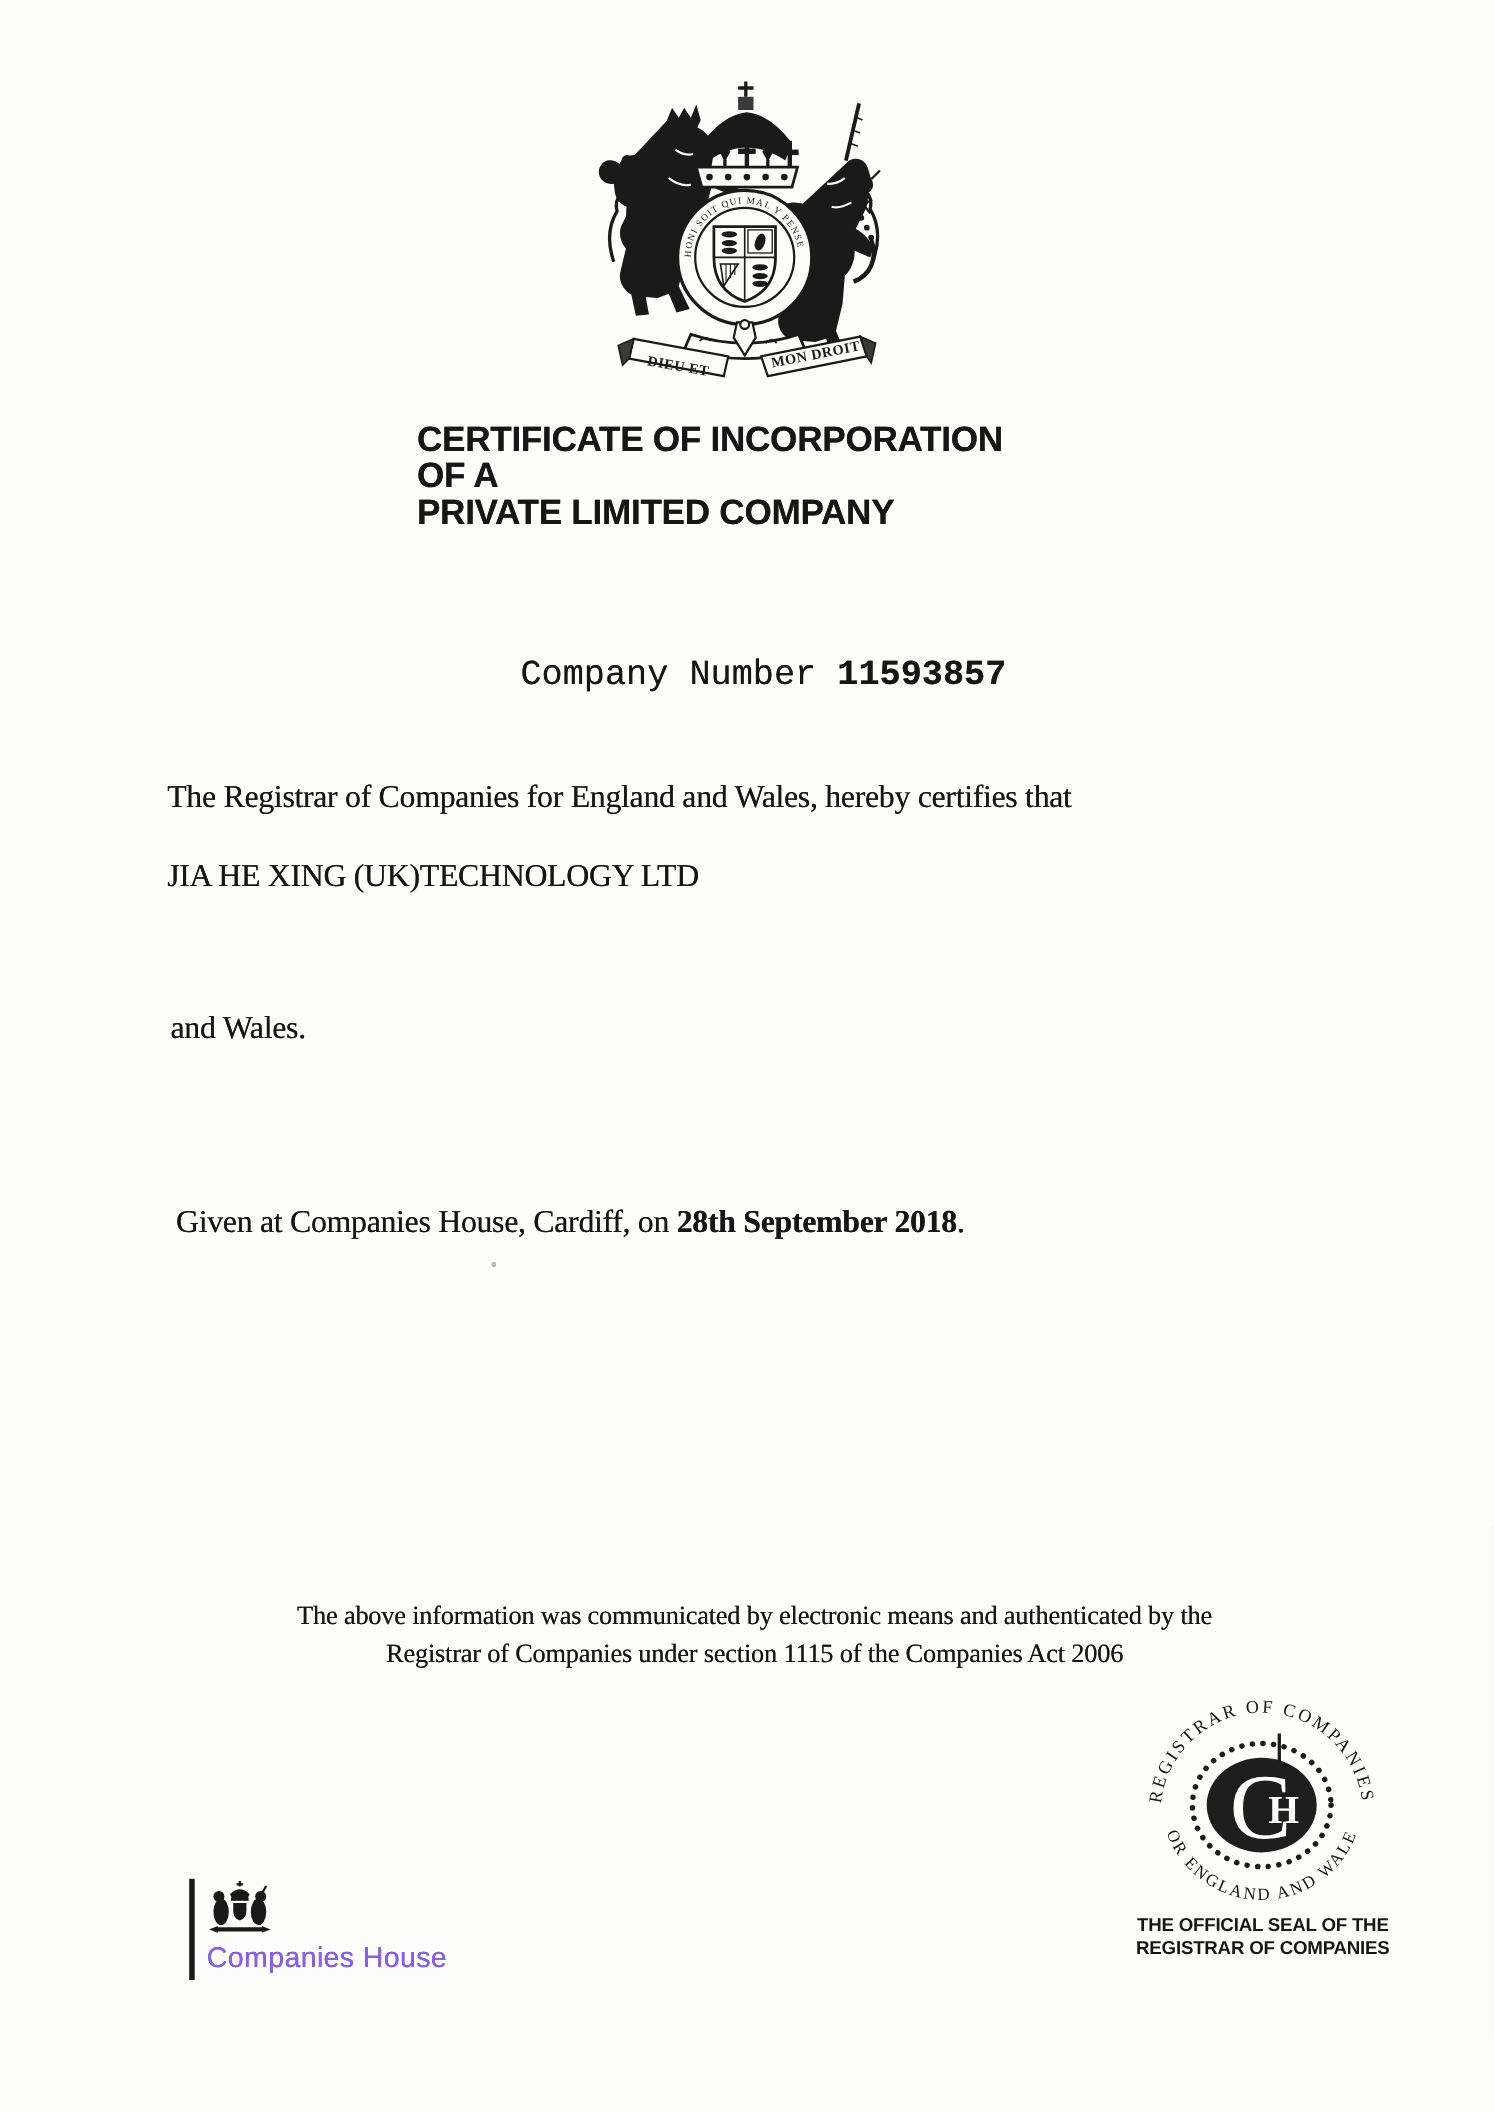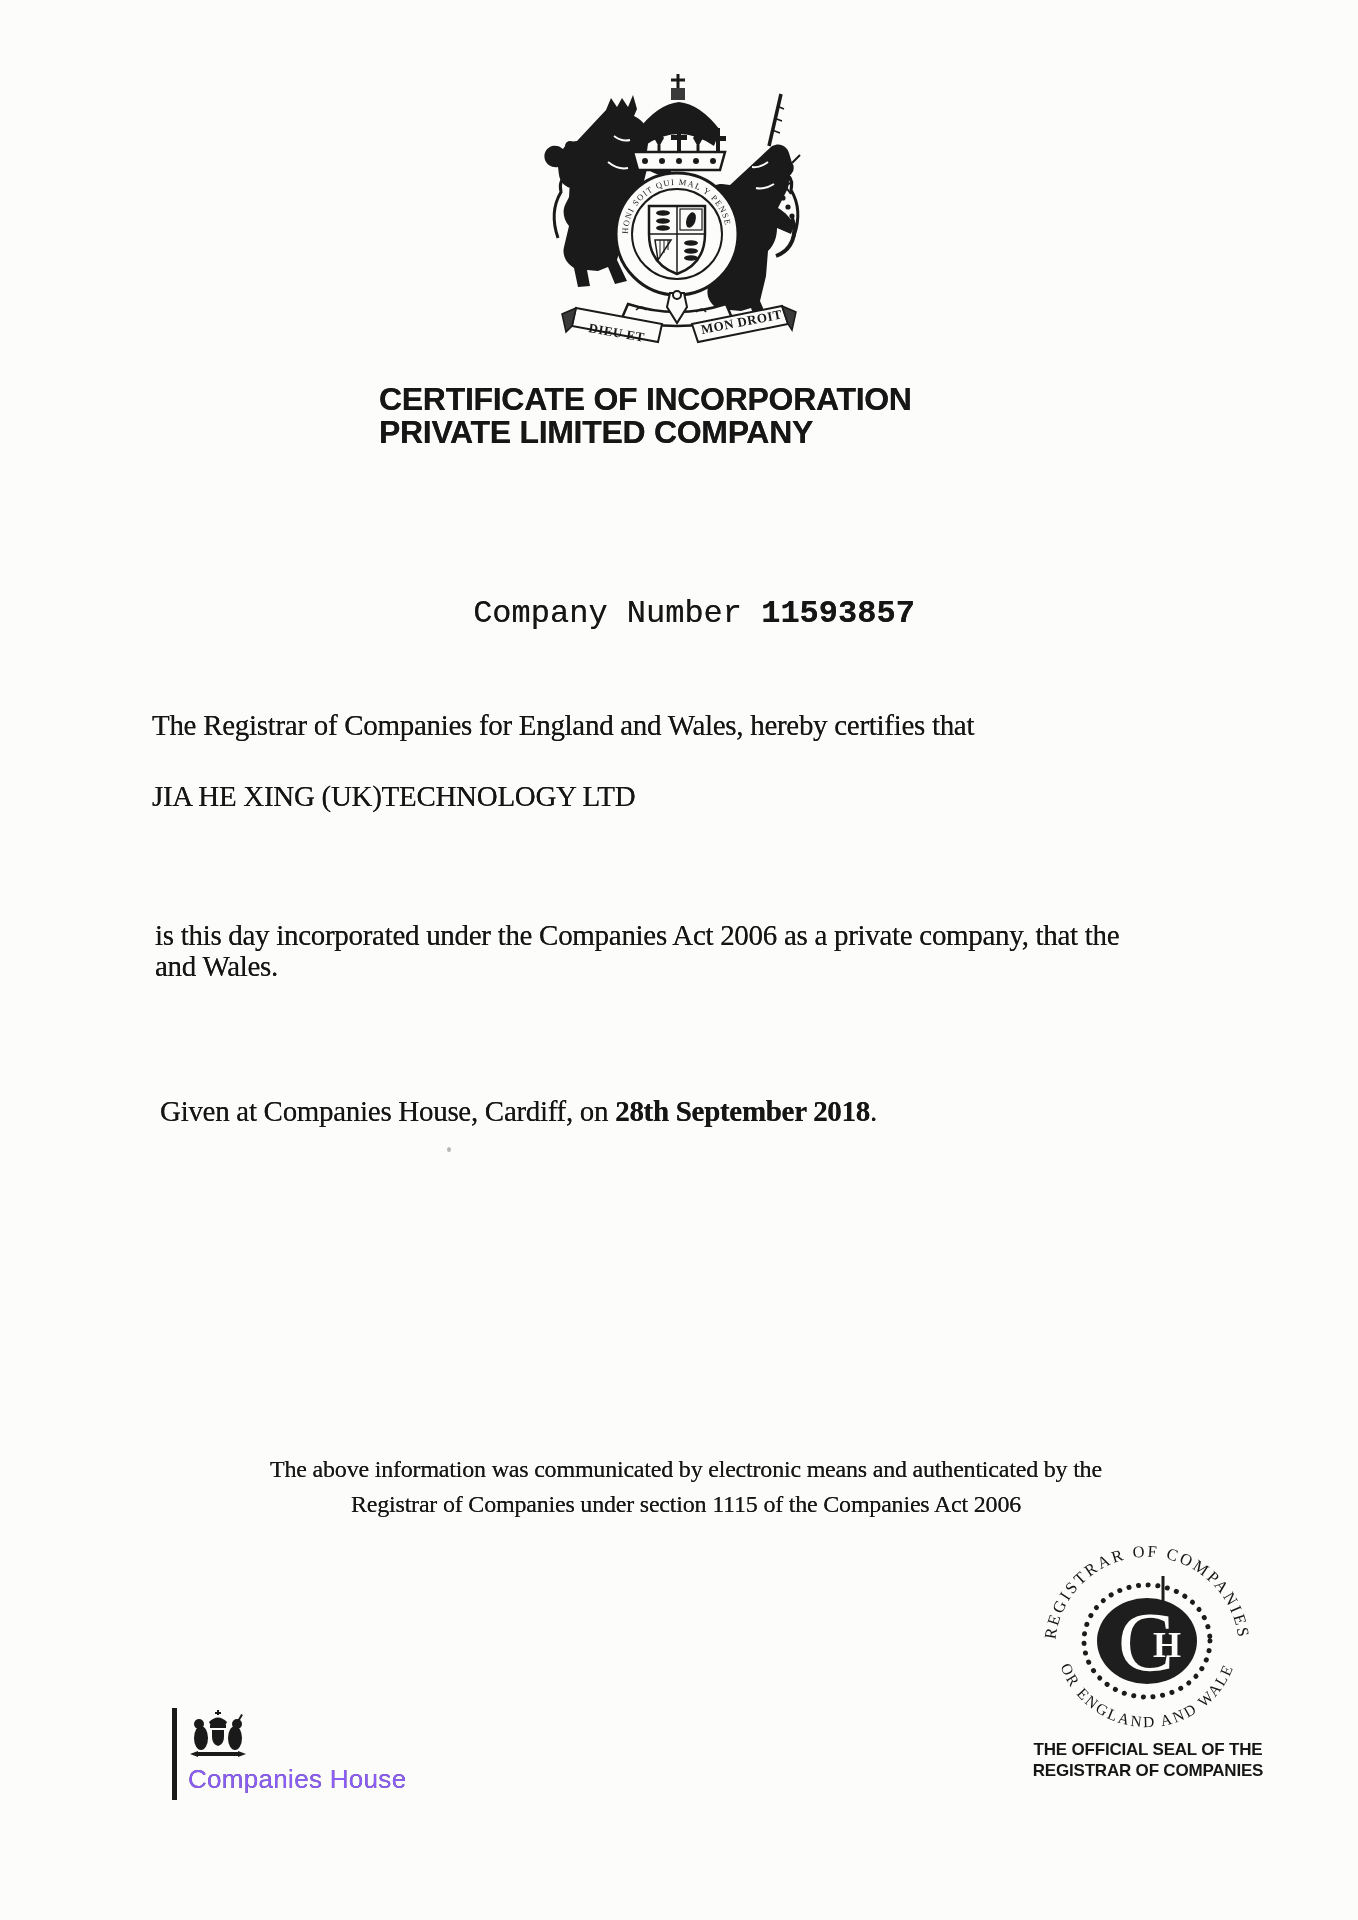--- a/index.html
+++ b/index.html
@@ -192,34 +192,34 @@
       <path d="M40 242 L26 248 L30 266 L36 260 Z" fill="#3a3a3a" stroke="#1a1a1a" stroke-width="1.5"></path>
       <path d="M156 258 L246 240 L252 258 L162 276 Z" fill="#fcfcfa" stroke="#1a1a1a" stroke-width="2"></path>
       <path d="M246 240 L260 246 L256 264 L252 258 Z" fill="#3a3a3a" stroke="#1a1a1a" stroke-width="1.5"></path>
       <text x="52" y="266" font-size="13" font-weight="bold" letter-spacing="0.5" fill="#1a1a1a" transform="rotate(10 52 266)">DIEU ET</text>
       <text x="166" y="268" font-size="13" font-weight="bold" letter-spacing="0.5" fill="#1a1a1a" transform="rotate(-11 166 268)">MON DROIT</text>
     </g>
   </svg>
 
   <div class="abs heading">
     <div>CERTIFICATE OF INCORPORATION</div>
+    <div>OF A</div>
     <div>PRIVATE LIMITED COMPANY</div>
   </div>
 
   <div class="abs compnum">
     <span>Company Number</span>
     <b>11593857</b>
   </div>
 
   <div class="abs bodytext certify">The Registrar of Companies for England and Wales, hereby certifies that</div>
 
   <div class="abs bodytext coname">JIA HE XING (UK)TECHNOLOGY LTD</div>
 
   <div class="abs bodytext incorp">
-    <div>is this day incorporated under the Companies Act 2006 as a private company, that the</div>
     <div>and Wales.</div>
   </div>
 
   <div class="abs bodytext given">
     <span>Given at Companies House, Cardiff, on </span><b>28th September 2018</b><span>.</span>
   </div>
 
   <div class="abs artifact"></div>
 
   <div class="abs footnote">

